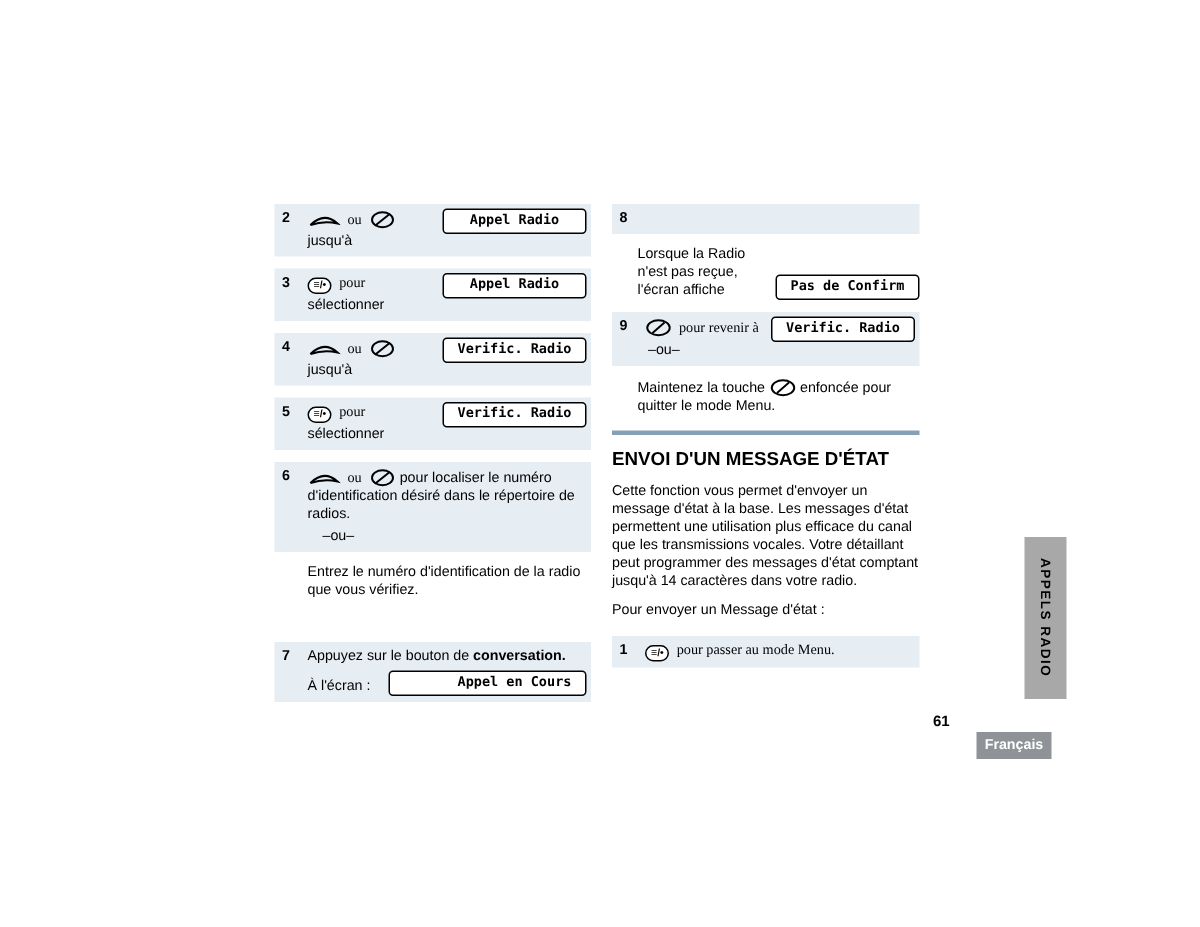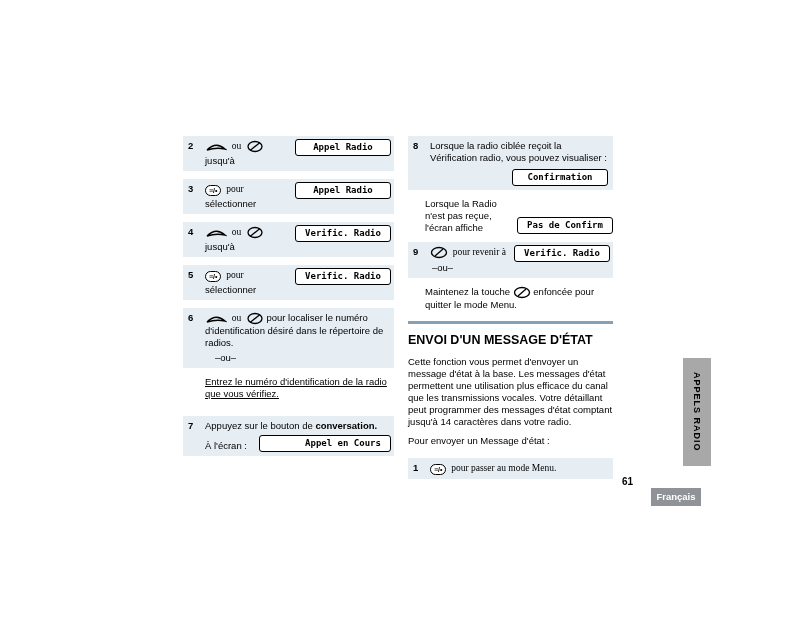--- a/index.html
+++ b/index.html
@@ -142,21 +142,21 @@
         <svg class="icon-svg" width="18" height="13" viewBox="0 0 18 13">
             <ellipse cx="9" cy="6.5" rx="7" ry="5" fill="none" stroke="#000" stroke-width="1.3"></ellipse>
             <line x1="4" y1="10.5" x2="14" y2="2.5" stroke="#000" stroke-width="1.3"></line>
           </svg>
         <span>pour localiser le numéro d'identification désiré dans le répertoire de radios.</span>
       </div>
       <div class="oudash">–ou–</div>
     </div>
   </div>
 
-  <div class="step plain" style="margin-top:-4px;margin-bottom:12px;text-decoration:underline;">
+  <div class="step plain" style="margin-top:-4px;margin-bottom:24px;">
     <div class="num"></div>
     <div class="sbody">Entrez le numéro d'identification de la radio que vous vérifiez.</div>
   </div>
 
   <div class="step">
     <div class="num">7</div>
     <div class="sbody">
       <div>
         <span>Appuyez sur le bouton de</span>
         <b>conversation.</b>
@@ -165,26 +165,20 @@
     </div>
     <span class="dbox dbox-abs" style="top:auto;bottom:4px;padding-left:40px;">Appel en Cours</span>
   </div>
 
 </div>
 
 <div class="col col-right">
 
   <div class="step">
     <div class="num">8</div>
-    <div class="sbody">
-      <div>Lorsque la radio ciblée reçoit la Vérification radio, vous pouvez visualiser :</div>
-      <div class="dbox-row">
-        <span class="dbox">Confirmation</span>
-      </div>
-    </div>
   </div>
 
   <div class="note-row" style="padding-left:17px;">
     <div class="note-text">Lorsque la Radio n'est pas reçue, l'écran affiche</div>
     <span class="dbox">Pas de Confirm</span>
   </div>
 
   <div class="step">
     <div class="num">9</div>
     <div class="sbody">

